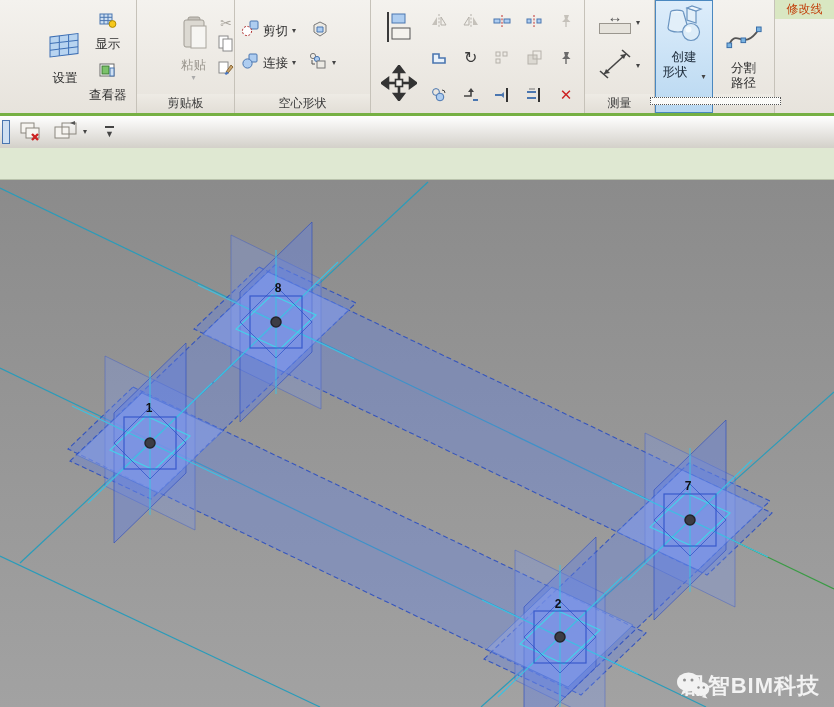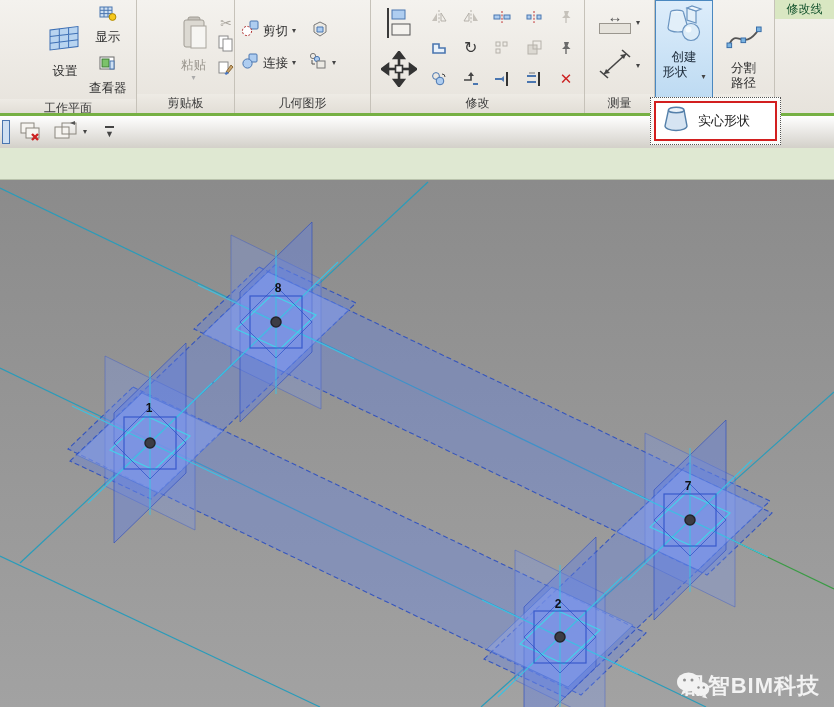--- a/index.html
+++ b/index.html
@@ -6,21 +6,21 @@
   .app{position:relative;width:834px;height:707px;overflow:hidden;
        font-family:"Liberation Sans","DejaVu Sans",sans-serif;
        -webkit-font-smoothing:antialiased;background:#8f8f8f;}
   
   .ribbon{position:absolute;left:0;top:0;width:834px;height:113px;display:flex;
           background:linear-gradient(#f4f2ee,#e7e3dc);}
   .panel{box-sizing:border-box;border-right:1px solid #c6c2b9;display:flex;flex-direction:column;}
   .panel-body{flex:1;position:relative;}
   .panel-label{height:19px;line-height:18px;text-align:center;font-size:12px;color:#3c3c3c;
                background:linear-gradient(#eeebe5,#e2ded6);white-space:nowrap;overflow:hidden;}
-  .panel-label.green{background:#d9e7c2;color:#14532d;}
+  .panel-label.green{background:#d9e7c2;color:#c2410c;}
   .btn{cursor:default;display:flex;align-items:center;flex-direction:column;}
   .cnlbl{font-size:12.5px;color:#2f2f2f;white-space:nowrap;}
   .cnlbl.dis{color:#9a968e;}
   .caret{font-size:8px;color:#444;line-height:6px;}
   .caret.dis{color:#aaa;}
   
   .wp-body{display:flex;align-items:center;padding:4px 4px 2px 6px;gap:6px;}
   .bigbtn{flex-direction:column;justify-content:center;gap:1px;margin-left:41px;}
   .smallcol{display:flex;flex-direction:column;gap:9px;}
   .smallbtn{gap:3px;}
@@ -106,21 +106,20 @@
               <svg width="18" height="18" viewBox="0 0 18 18">
                 <rect x="1" y="2" width="14" height="12" fill="#fff" stroke="#6a6a6a"></rect>
                 <rect x="3" y="4" width="7" height="8" fill="#7bc26a" stroke="#3f7a34"></rect>
                 <rect x="11" y="6" width="4" height="8" fill="#cfe0f2" stroke="#4a76b0"></rect>
               </svg>
             </span>
             <span class="cnlbl">查看器</span>
           </div>
         </div>
       </div>
-      <div class="panel-label">工作平面</div>
     </div>
 
     <div class="panel" style="width:98px">
       <div class="panel-body cb-body">
         <div class="btn bigbtn">
           <span>
             <svg width="32" height="36" viewBox="0 0 32 36">
               <rect x="10" y="1" width="12" height="5" rx="2" fill="#c5c1ba" stroke="#a09c94"></rect>
               <rect x="6" y="4" width="20" height="27" rx="2" fill="#dcd9d2" stroke="#a09c94"></rect>
               <rect x="13" y="10" width="15" height="22" fill="#f6f5f2" stroke="#a8a49c"></rect>
@@ -180,21 +179,21 @@
             <svg width="20" height="18" viewBox="0 0 20 18">
               <circle cx="5" cy="4" r="2.6" fill="none" stroke="#777"></circle>
               <circle cx="9" cy="7" r="2.6" fill="#aecdf0" stroke="#4a76b0"></circle>
               <rect x="9" y="9" width="8" height="7" fill="#eceae4" stroke="#777"></rect>
               <path d="M4 8 l0 4 3 0" fill="none" stroke="#555"></path>
             </svg>
           </span>
           <span class="caret">▾</span>
         </div>
       </div>
-      <div class="panel-label">几何图形</div>
+      <div class="panel-label">空心形状</div>
     </div>
 
     <div class="panel" style="width:214px">
       <div class="panel-body mod-body">
         <div class="mod-left">
           <span>
             <svg width="30" height="34" viewBox="0 0 30 34">
               <line x1="4" y1="2" x2="4" y2="32" stroke="#3a3a3a" stroke-width="2"></line>
               <rect x="8" y="4" width="13" height="9" fill="#aecdf0" stroke="#4a76b0"></rect>
               <rect x="8" y="18" width="18" height="11" fill="#f4f2ee" stroke="#555"></rect>
@@ -302,21 +301,20 @@
           <span class="gi">
             <svg width="18" height="16" viewBox="0 0 18 16">
                 <line x1="14" y1="1" x2="14" y2="15" stroke="#333" stroke-width="2"></line>
                 <path d="M2 5 h9 M2 11 h9" stroke="#4a76b0" stroke-width="2"></path>
                 <path d="M4 2 h6" stroke="#777"></path>
               </svg>
           </span>
           <span class="gi" style="font-size:15px;font-weight:bold;color:#cc2222">✕</span>
         </div>
       </div>
-      <div class="panel-label">修改</div>
     </div>
 
     <div class="panel" style="width:70px">
       <div class="panel-body me-body">
         <div class="me-row">
           <span class="m1">
             <span class="arrowh">↔</span>
             <span class="ruler"></span>
           </span>
           <span class="caret">▾</span>
@@ -464,24 +462,15 @@
             <circle cx="16" cy="9" r="1.5" fill="#8f8f8f"></circle>
           <circle cx="22.5" cy="16.5" r="1.2" fill="#8f8f8f"></circle>
             <circle cx="27.8" cy="16.5" r="1.2" fill="#8f8f8f"></circle>
         </svg>
       </span>
       <span class="wm-text">品智BIM科技</span>
     </div>
   </div>
 
   <div class="form-menu">
-    <div class="fm-item selected">
-      <span>
-        <svg width="32" height="30" viewBox="0 0 32 30">
-          <path d="M8.5 6 L5 22 a11 4.5 0 0 0 22 0 L24 6" fill="#d6e4f2" stroke="#5580aa" stroke-width="1.4"></path>
-          <ellipse cx="16.2" cy="6" rx="7.8" ry="2.8" fill="#eaf2f9" stroke="#5580aa" stroke-width="1.4"></ellipse>
-        </svg>
-      </span>
-      <span class="fm-lbl">实心形状</span>
-    </div>
   </div>
 
 </div>
 
 </body></html>

